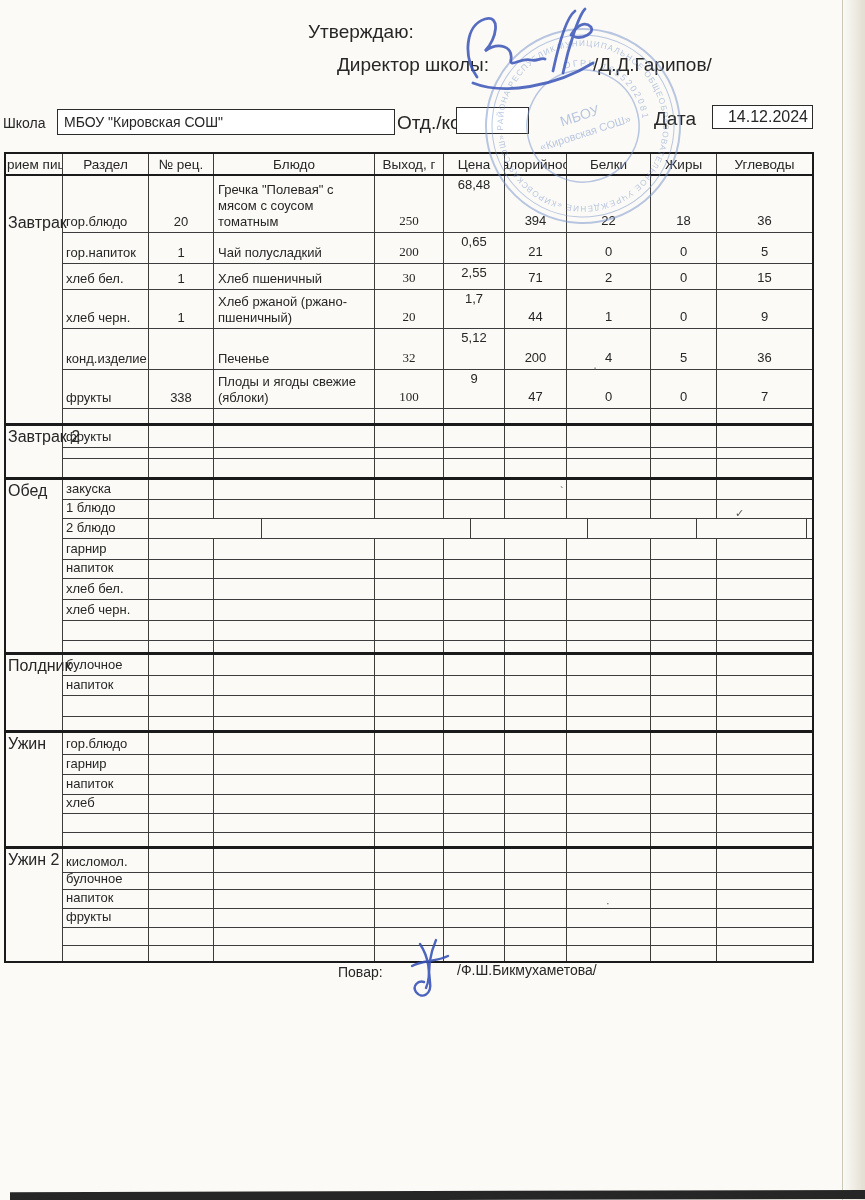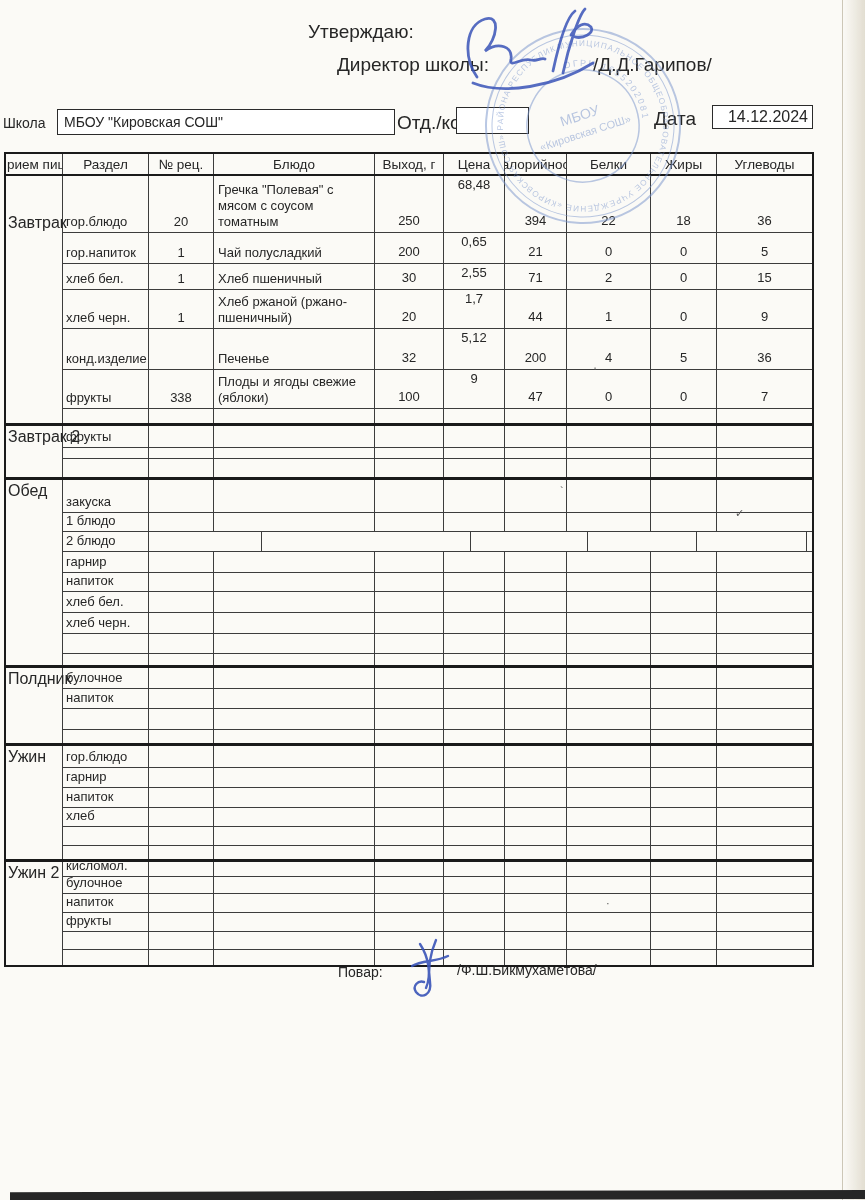--- a/index.html
+++ b/index.html
@@ -35,21 +35,21 @@
   .rows{flex:1;display:flex;flex-direction:column;min-width:0;}
   .row{display:grid;grid-template-columns:86px 65px 161px 69px 61px 62px 84px 66px 1fr;
       border-bottom:1px solid #3c3c3c;box-sizing:border-box;overflow:hidden;}
   .row:last-child{border-bottom:none;}
   .cell{border-right:1px solid #3c3c3c;box-sizing:border-box;font-size:13px;
       display:flex;overflow:hidden;line-height:1.22;}
   .cell:last-child{border-right:none;}
   .c-razdel{align-items:flex-end;justify-content:flex-start;padding:0 0 2px 3px;white-space:nowrap;}
   .c-rec{align-items:flex-end;justify-content:center;padding-bottom:2px;}
   .c-dish{align-items:flex-end;justify-content:flex-start;text-align:left;padding:0 2px 2px 4px;}
-  .c-out{align-items:flex-end;justify-content:center;padding-bottom:3px;}
+  .c-out{align-items:flex-end;justify-content:center;padding-bottom:3px;font-family:Liberation Serif, serif;}
   .c-price{align-items:flex-start;justify-content:center;padding-top:1px;}
   .c-num{align-items:flex-end;justify-content:center;padding-bottom:3px;}
   
   .stamp{position:absolute;left:482px;top:25px;width:202px;height:202px;
       opacity:.52;pointer-events:none;z-index:6;}
   
   .sig{position:absolute;pointer-events:none;z-index:7;}
   .footer-label{position:absolute;font-size:14px;white-space:nowrap;text-align:right;}
 </style>
 </head>
@@ -345,21 +345,21 @@
               <div class="cell c-num"></div>
               <div class="cell c-num"></div>
               <div class="cell c-num"></div>
               <div class="cell c-num"></div>
             </div>
           </div>
         </div>
         <div class="section section-2">
           <div class="meal-cell">Обед</div>
           <div class="rows">
-            <div class="row" style="height: 33px;">
+            <div class="row" style="height: 20px;">
               <div class="cell c-razdel">
                 <span>закуска</span>
               </div>
               <div class="cell c-rec"></div>
               <div class="cell c-dish"></div>
               <div class="cell c-out"></div>
               <div class="cell c-price"></div>
               <div class="cell c-num"></div>
               <div class="cell c-num"></div>
               <div class="cell c-num"></div>
@@ -595,21 +595,21 @@
               <div class="cell c-num"></div>
               <div class="cell c-num"></div>
               <div class="cell c-num"></div>
               <div class="cell c-num"></div>
             </div>
           </div>
         </div>
         <div class="section section-5">
           <div class="meal-cell">Ужин 2</div>
           <div class="rows">
-            <div class="row" style="height: 15px;">
+            <div class="row" style="height: 24px;">
               <div class="cell c-razdel">
                 <span>кисломол.</span>
               </div>
               <div class="cell c-rec"></div>
               <div class="cell c-dish"></div>
               <div class="cell c-out"></div>
               <div class="cell c-price"></div>
               <div class="cell c-num"></div>
               <div class="cell c-num"></div>
               <div class="cell c-num"></div>

